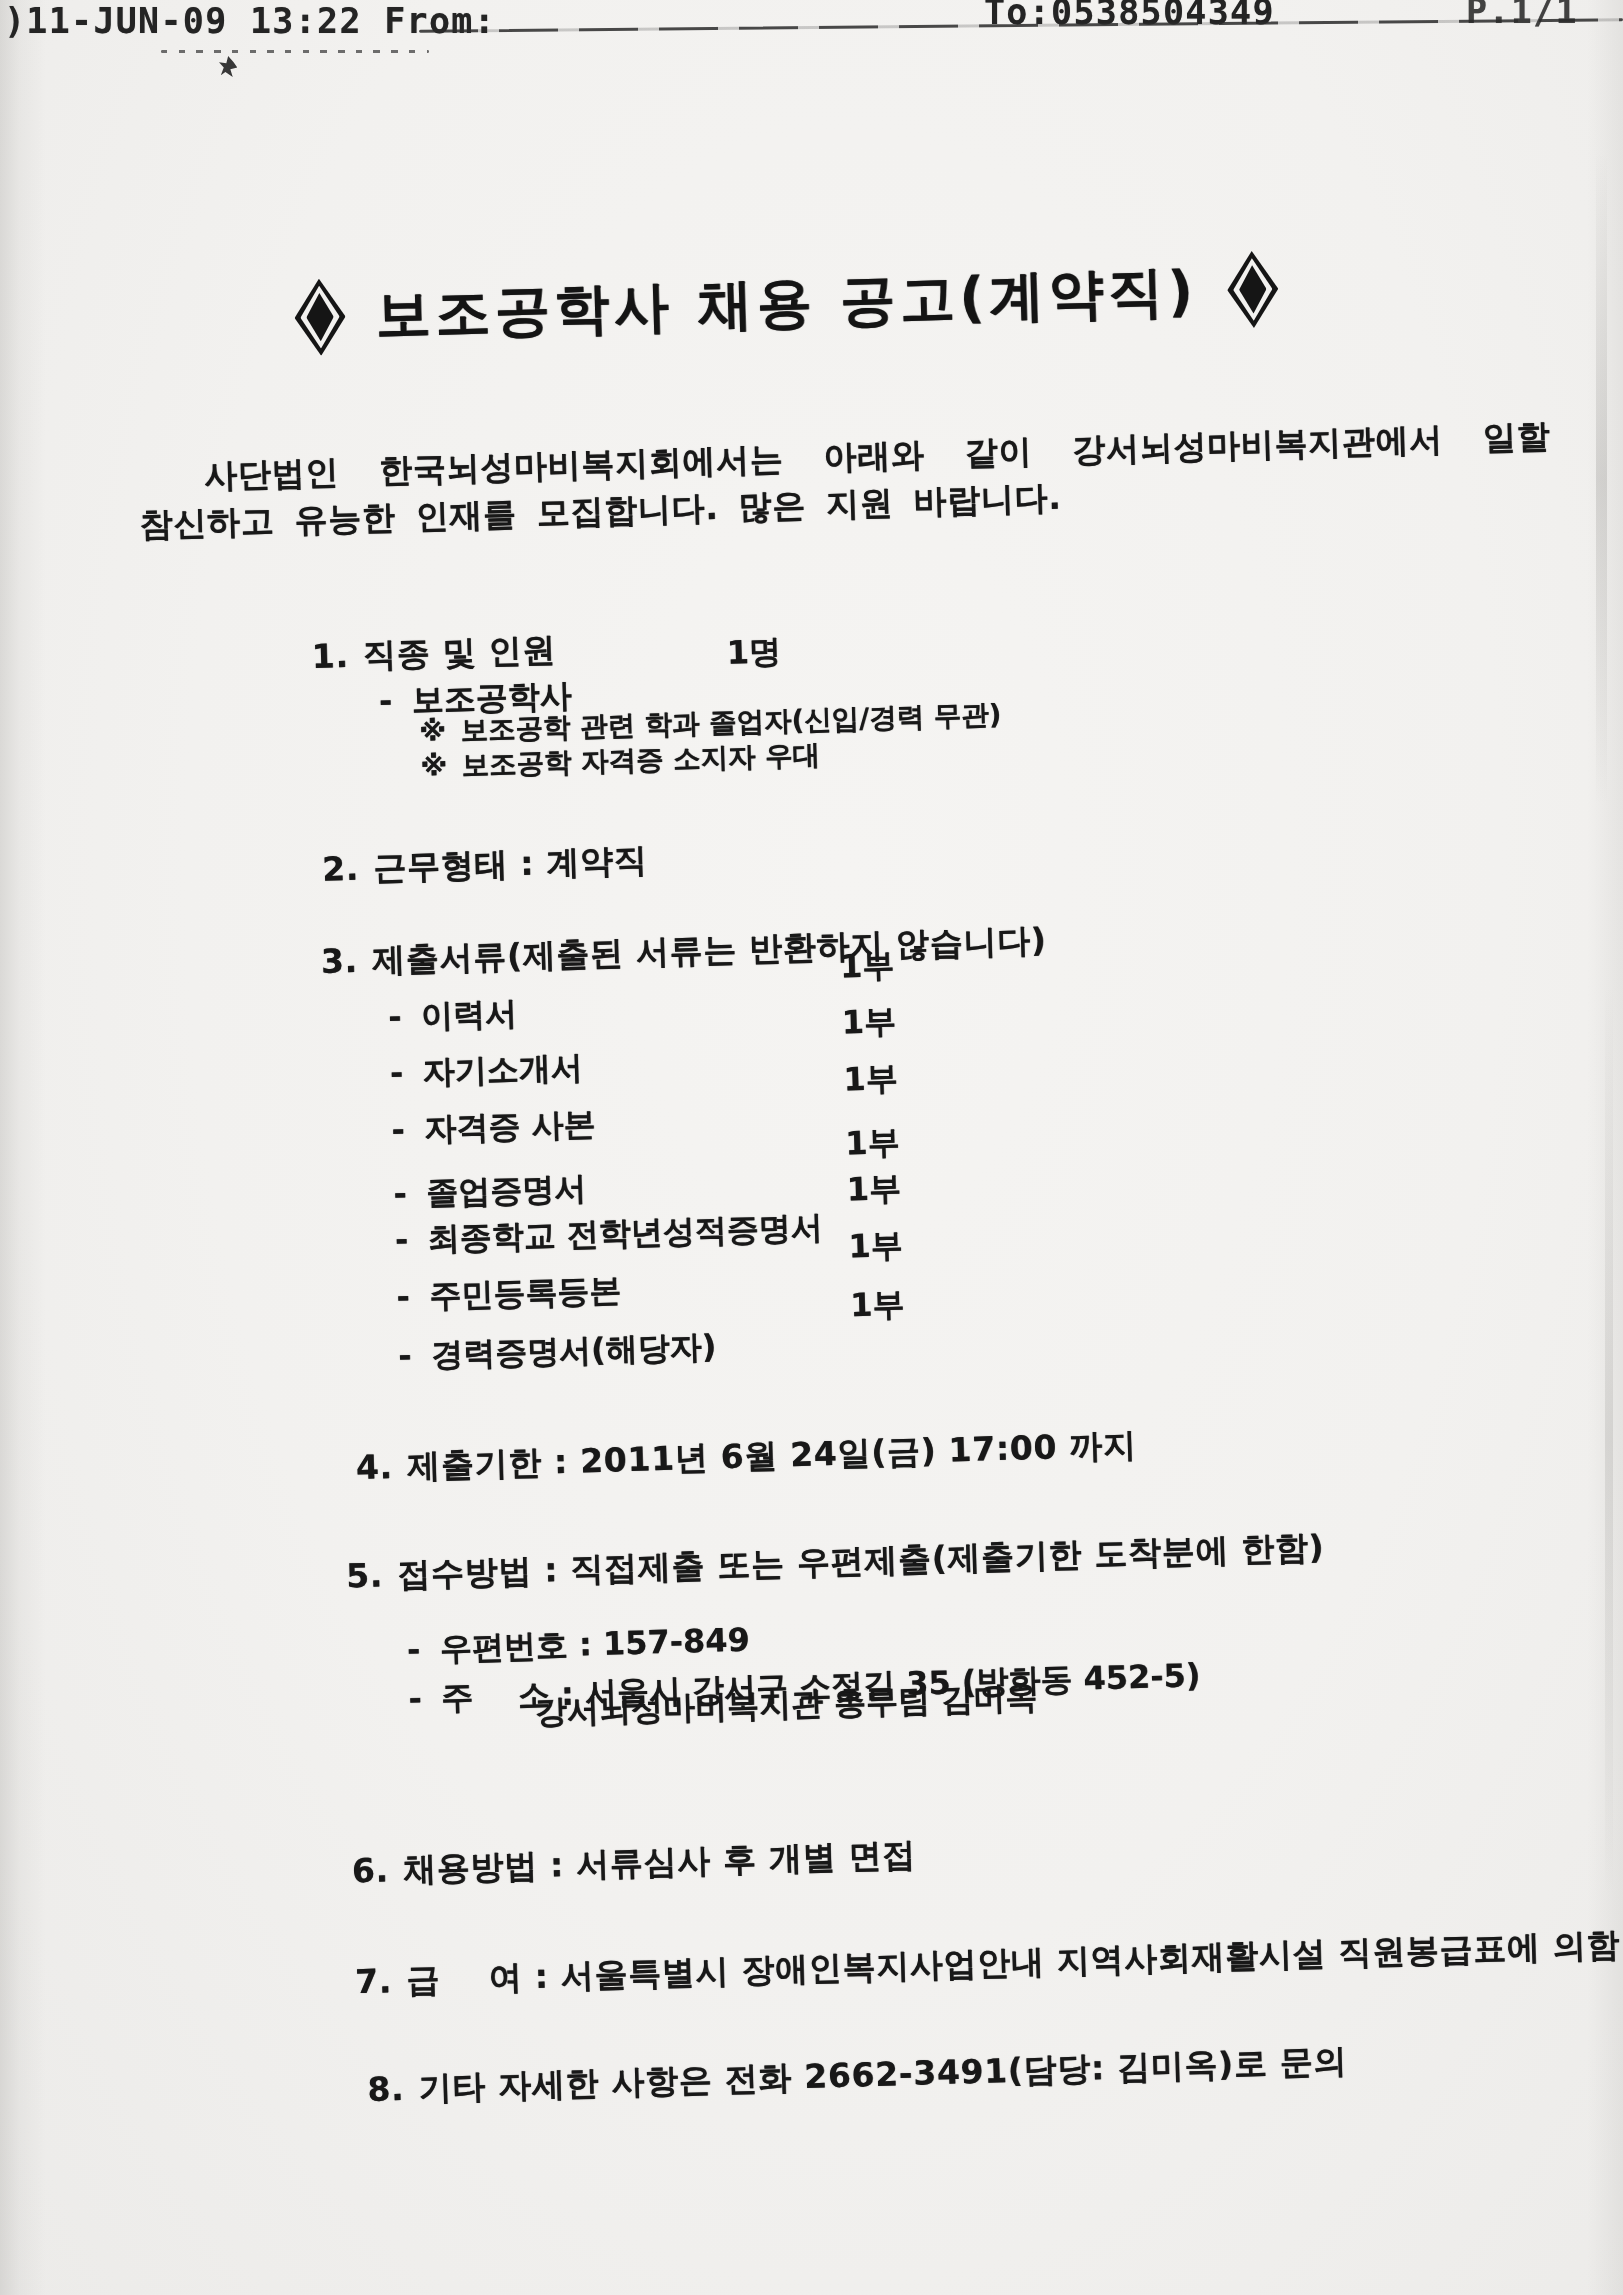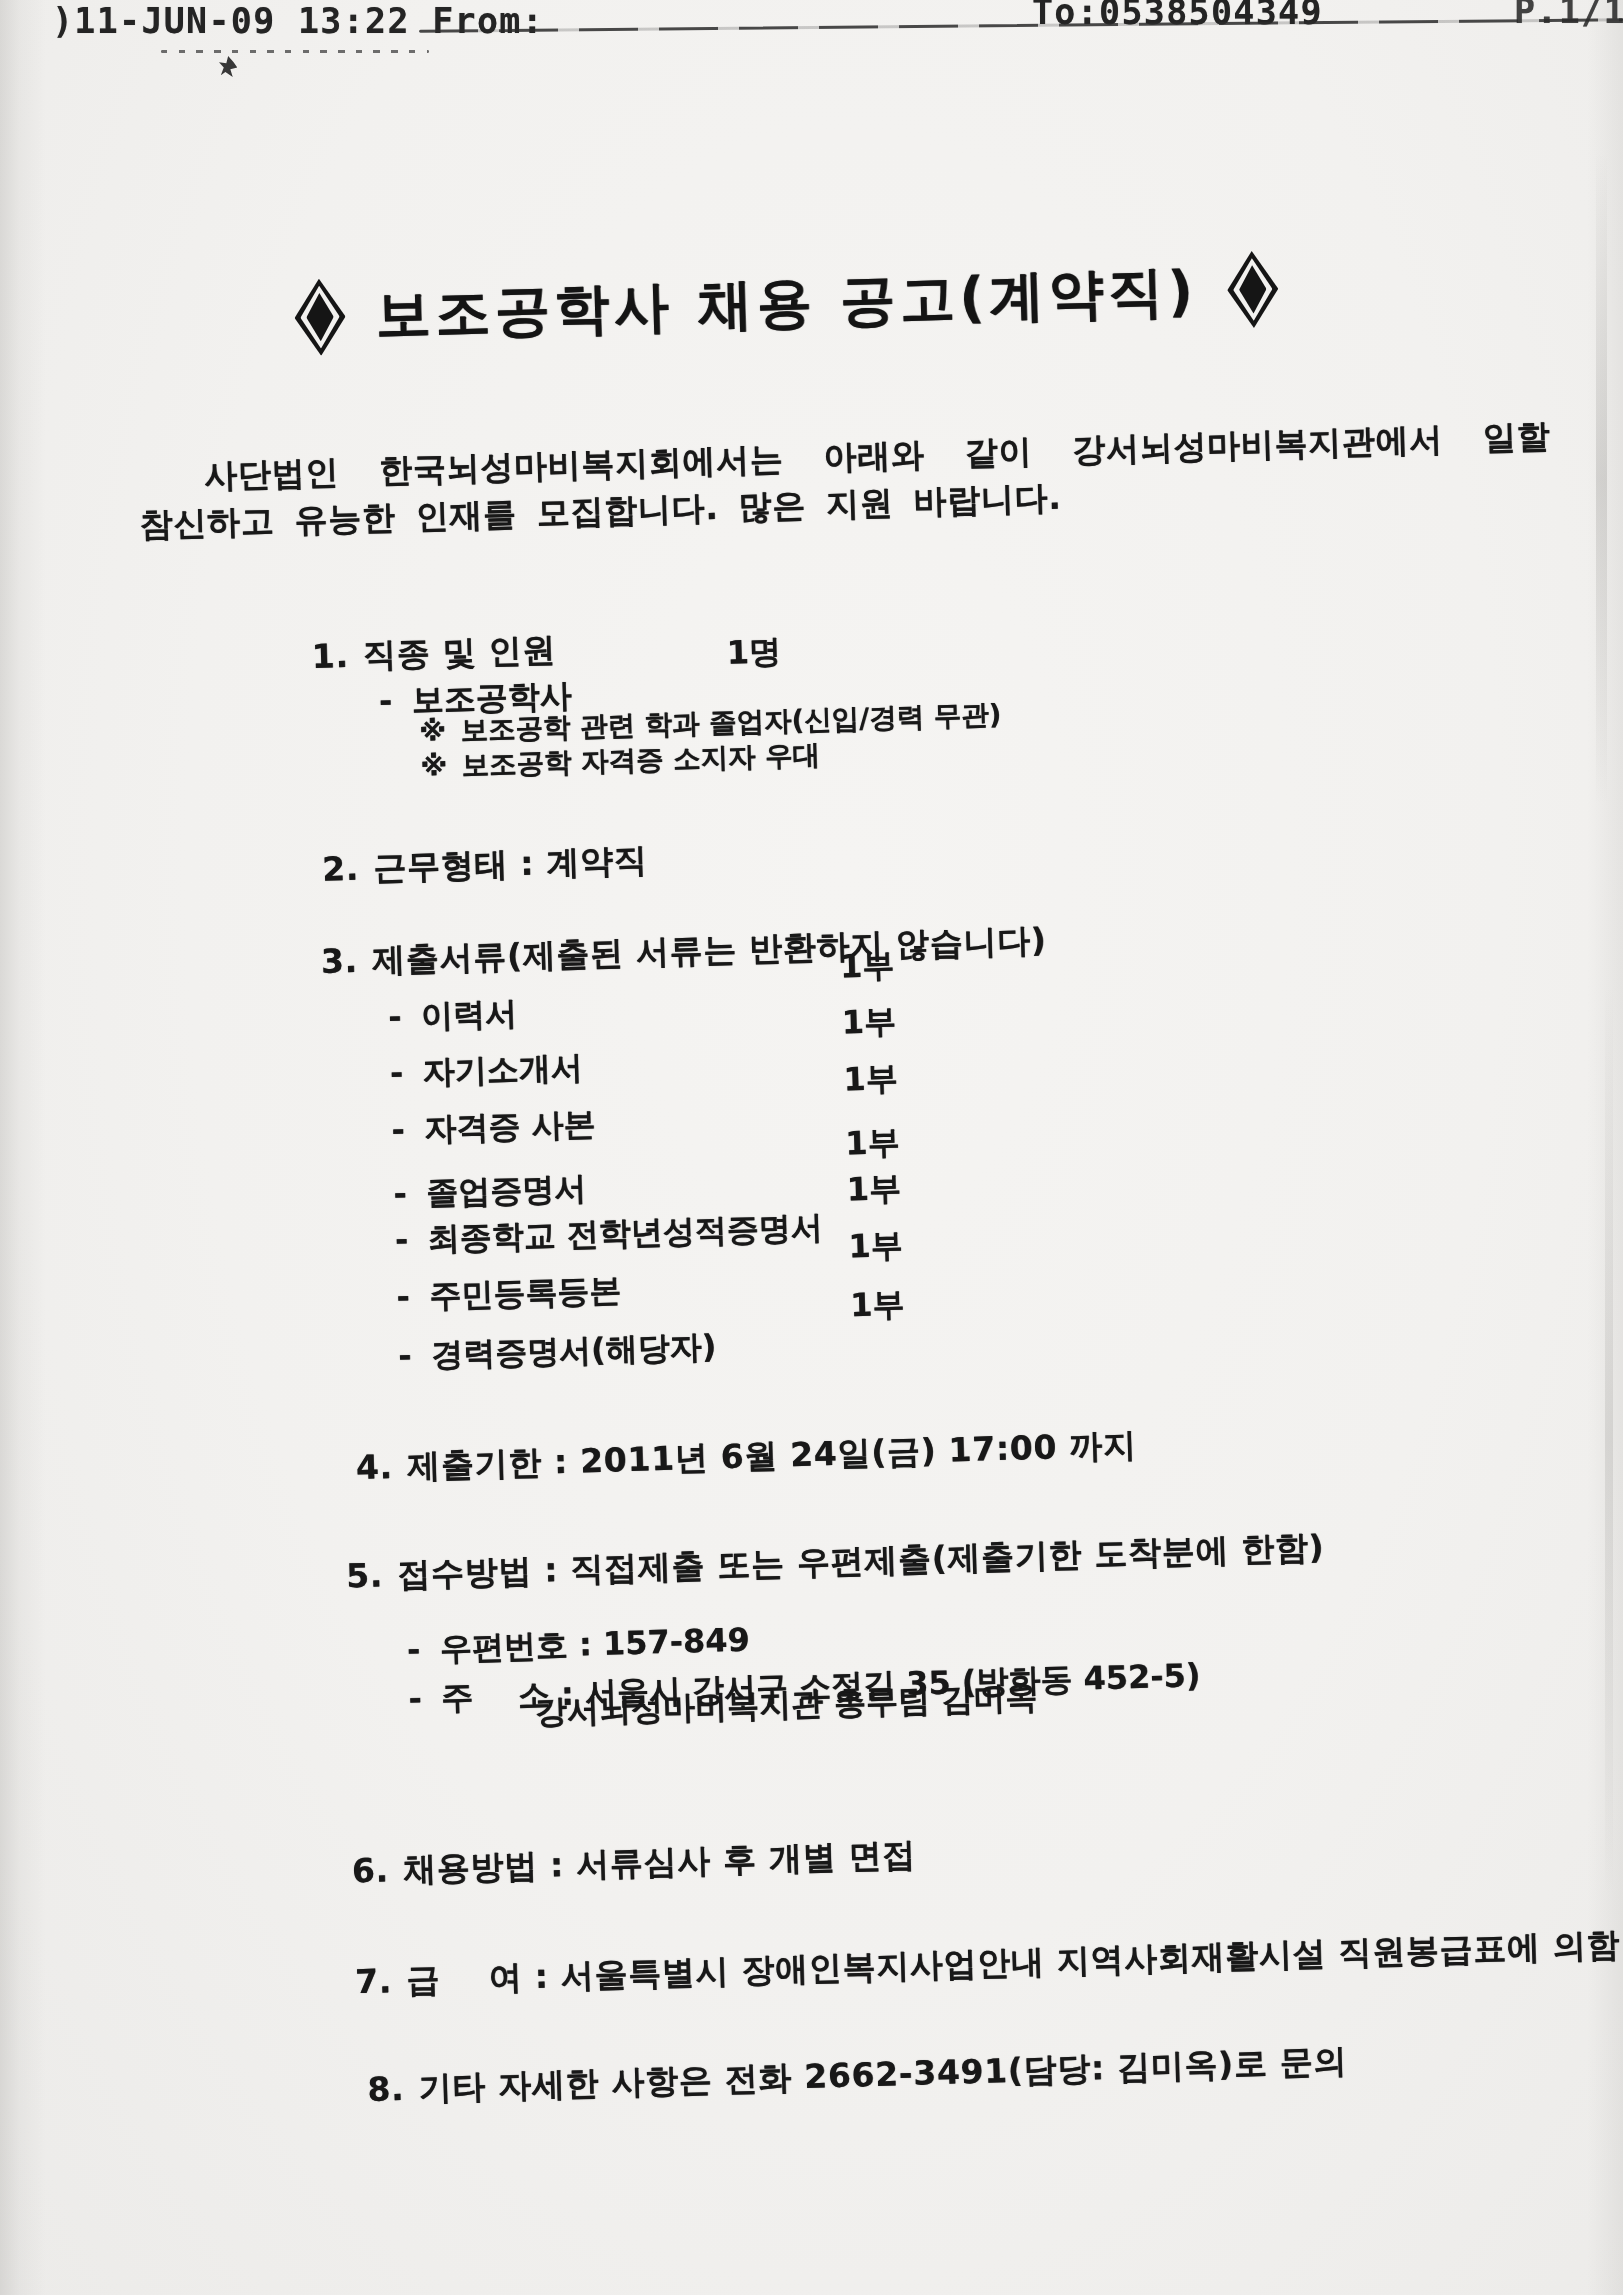--- a/index.html
+++ b/index.html
@@ -17,21 +17,20 @@
       radial-gradient(ellipse at 52% 38%, #f5f4f2 0%, #f2f1ef 55%, #ecebe9 100%);
     overflow:hidden;
   }
   
   .fax-header span{
     position:absolute;
     font-family:"DejaVu Sans Mono",monospace;
     font-weight:700;font-size:35px;color:#242424;
     letter-spacing:1.3px;white-space:pre;
     text-shadow:0 0 0.7px rgba(30,30,30,.5);
-    margin-left:48px;
   }
   .fx-left{left:3.9px;top:1.3px;}
   .fx-to{left:984px;top:-7.9px;}
   .fx-page{left:1466px;top:-9.2px;opacity:.85;}
   
   .scratch-a{
     position:absolute;top:23.6px;left:419px;width:1204px;height:3.3px;
     background:repeating-linear-gradient(90deg,#2a2a2a 0 59px, rgba(42,42,42,.25) 59px 80px);
     transform:rotate(-0.55deg);border-radius:2px;opacity:.85;
   }

